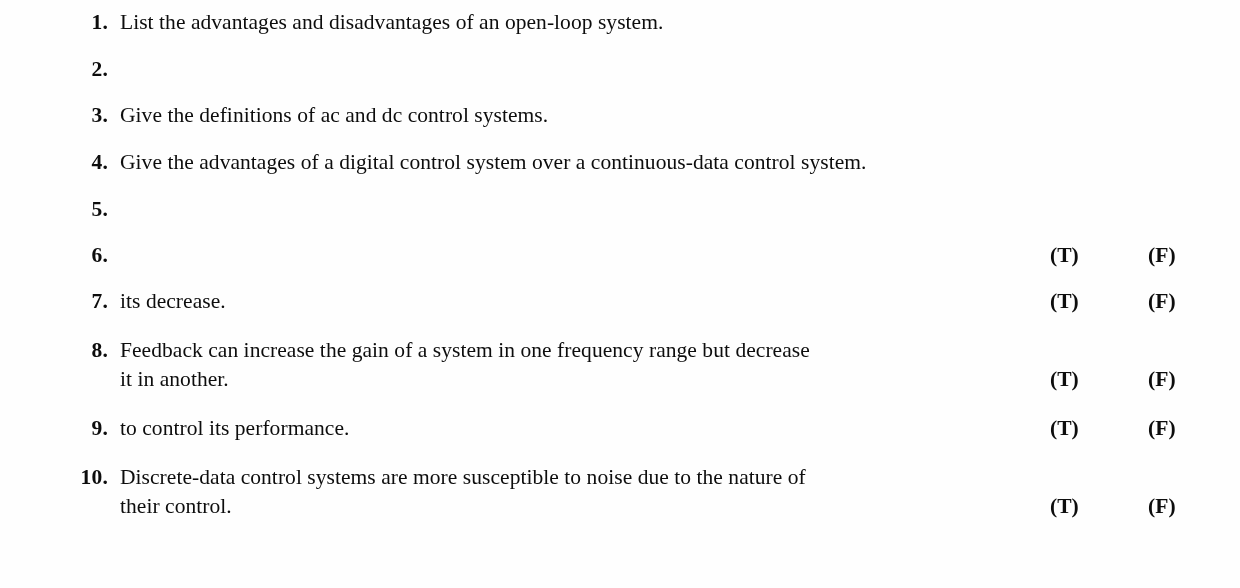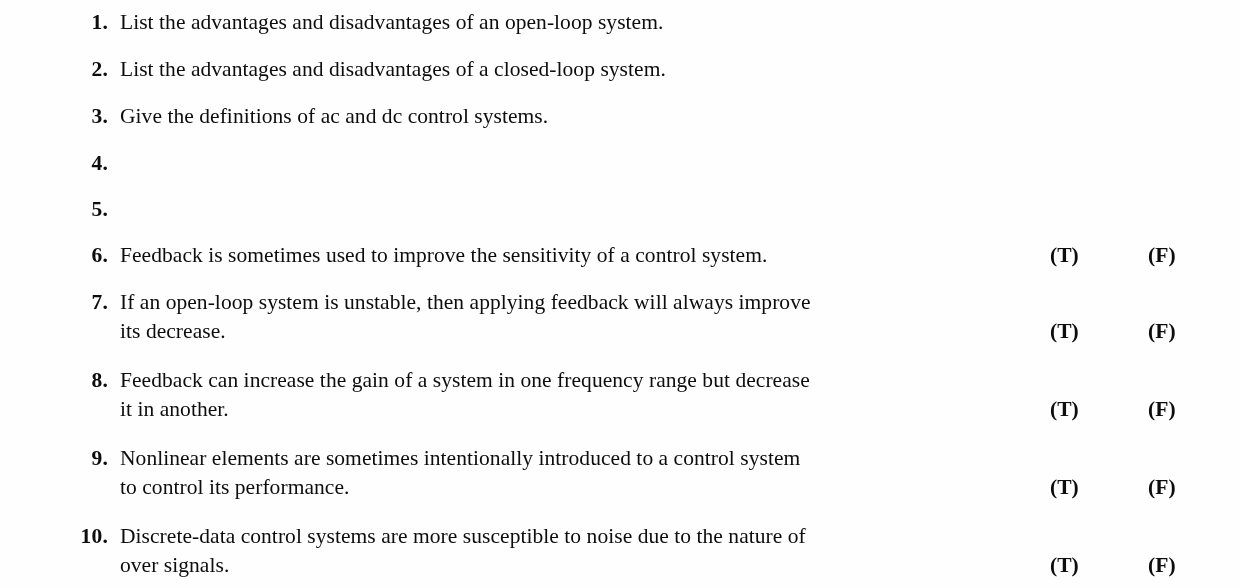--- a/index.html
+++ b/index.html
@@ -117,57 +117,55 @@
 
     <li class="q-item">
       <span class="q-num">1.</span>
       <div class="q-body">
         <div class="q-line">List the advantages and disadvantages of an open-loop system.</div>
       </div>
     </li>
 
     <li class="q-item">
       <span class="q-num">2.</span>
-      <div class="q-body">
-        <div class="q-line">List the advantages and disadvantages of a closed-loop system.</div>
-      </div>
     </li>
 
     <li class="q-item">
       <span class="q-num">3.</span>
       <div class="q-body">
         <div class="q-line">Give the definitions of ac and dc control systems.</div>
       </div>
     </li>
 
     <li class="q-item">
       <span class="q-num">4.</span>
+      <div class="q-body">
+        <div class="q-line">Give the advantages of a digital control system over a continuous-data control system.</div>
+      </div>
     </li>
 
     <li class="q-item">
       <span class="q-num">5.</span>
     </li>
 
     <li class="q-item">
       <span class="q-num">6.</span>
       <div class="q-body">
         <div class="q-line">
-          <span>Feedback is sometimes used to improve the sensitivity of a control system.</span>
           <span class="tf-row">
             <span class="tf-abs-t">(T)</span>
             <span class="tf-abs-f">(F)</span>
           </span>
         </div>
       </div>
     </li>
 
     <li class="q-item multiline">
       <span class="q-num">7.</span>
       <div class="q-body">
-        <div class="q-line">If an open-loop system is unstable, then applying feedback will always improve</div>
         <div class="q-line">
           <span>its decrease.</span>
           <span class="tf-row">
             <span class="tf-abs-t">(T)</span>
             <span class="tf-abs-f">(F)</span>
           </span>
         </div>
       </div>
     </li>
 
@@ -181,37 +179,36 @@
             <span class="tf-abs-t">(T)</span>
             <span class="tf-abs-f">(F)</span>
           </span>
         </div>
       </div>
     </li>
 
     <li class="q-item multiline">
       <span class="q-num">9.</span>
       <div class="q-body">
-        <div class="q-line">Nonlinear elements are sometimes intentionally introduced to a control system</div>
         <div class="q-line">
           <span>to control its performance.</span>
           <span class="tf-row">
             <span class="tf-abs-t">(T)</span>
             <span class="tf-abs-f">(F)</span>
           </span>
         </div>
       </div>
     </li>
 
     <li class="q-item multiline">
       <span class="q-num">10.</span>
       <div class="q-body">
         <div class="q-line">Discrete-data control systems are more susceptible to noise due to the nature of</div>
         <div class="q-line">
-          <span>over signals.</span>
+          <span>their control.</span>
           <span class="tf-row">
             <span class="tf-abs-t">(T)</span>
             <span class="tf-abs-f">(F)</span>
           </span>
         </div>
       </div>
     </li>
 
   </ol>
 </div>

